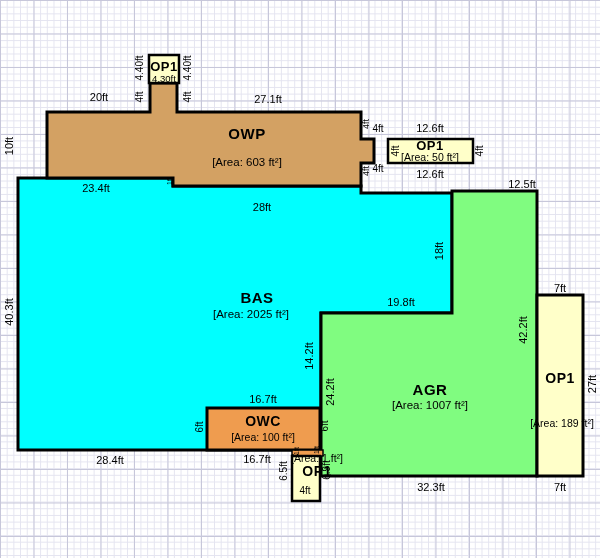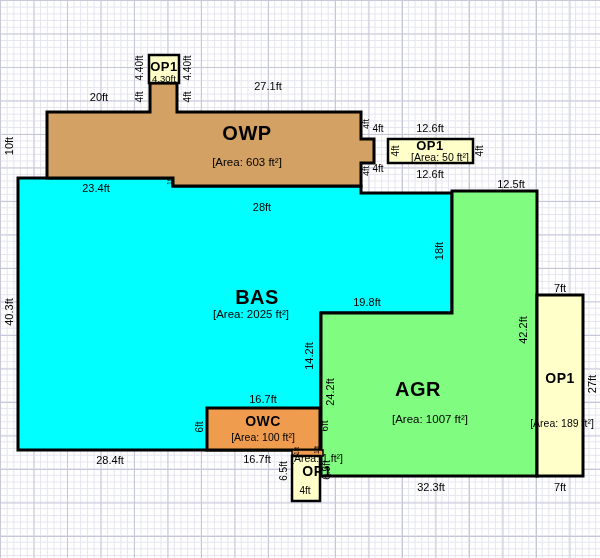--- a/index.html
+++ b/index.html
@@ -13,21 +13,21 @@
       linear-gradient(#e4e4f0 1px, transparent 1px),
       linear-gradient(90deg,#e4e4f0 1px, transparent 1px);
     background-size:33.5px 33.5px,33.5px 33.5px,6.7px 6.7px,6.7px 6.7px;
   }
   svg{position:absolute;left:0;top:0;}
   .lbl{position:absolute;transform:translate(-50%,-50%);white-space:nowrap;
        font-size:11px;line-height:1;}
   .lbl.v{transform:translate(-50%,-50%) rotate(-90deg);}
   .s10{font-size:10px;} .s9{font-size:9px;} .s7{font-size:7px;}
   .rtitle{position:absolute;transform:translate(-50%,-50%);font-weight:bold;
-          font-size:20px;white-space:nowrap;letter-spacing:.5px;}
+          font-size:15px;white-space:nowrap;letter-spacing:.5px;}
   .rtitle.small{font-size:13px;}
   .rarea{position:absolute;transform:translate(-50%,-50%);font-size:11.5px;white-space:nowrap;}
   .rarea.small{font-size:10.5px;}
 </style>
 </head>
 <body>
 
 <div id="canvas">
 
   <svg width="600" height="558" viewBox="0 0 600 558">
@@ -50,48 +50,48 @@
 
     <rect x="292" y="456" width="28" height="45" stroke="#000" stroke-width="2.5" fill="#FFFFC9"></rect>
   </svg>
 
   <div class="rtitle" style="left:247px;top:133px">OWP</div>
   <div class="rarea" style="left:247px;top:162px">[Area: 603 ft²]</div>
 
   <div class="rtitle" style="left:257px;top:297px">BAS</div>
   <div class="rarea" style="left:251px;top:314px">[Area: 2025 ft²]</div>
 
-  <div class="rtitle" style="left:418px;top:389px">AGR</div>
-  <div class="rarea" style="left:430px;top:419px">[Area: 1007 ft²]</div>
+  <div class="rtitle" style="left:430px;top:389px">AGR</div>
+  <div class="rarea" style="left:430px;top:405px">[Area: 1007 ft²]</div>
 
   <div class="rtitle" style="left:263px;top:421px;font-size:14px">OWC</div>
   <div class="rarea small" style="left:263px;top:437px">[Area: 100 ft²]</div>
 
   <div class="rtitle small" style="left:164px;top:66px">OP1</div>
   <div class="rarea" style="left:164px;top:78px;font-size:9.5px">4.30ft</div>
 
   <div class="rtitle small" style="left:430px;top:145px">OP1</div>
-  <div class="rarea small" style="left:440px;top:157px">[Area: 50 ft²]</div>
+  <div class="rarea small" style="left:430px;top:157px">[Area: 50 ft²]</div>
 
   <div class="rtitle" style="left:560px;top:378px;font-size:14px">OP1</div>
   <div class="rarea small" style="left:562px;top:423px">[Area: 189 ft²]</div>
 
   <div class="rarea small" style="left:317px;top:458px">[Area: 1 ft²]</div>
   <div class="rtitle" style="left:317px;top:471px;font-size:14px">OP1</div>
 
   <div class="lbl" style="left:99px;top:97px">20ft</div>
-  <div class="lbl" style="left:268px;top:86px">27.1ft</div>
+  <div class="lbl" style="left:268px;top:99px">27.1ft</div>
   <div class="lbl s10" style="left:378px;top:129px">4ft</div>
   <div class="lbl s10" style="left:378px;top:169px">4ft</div>
   <div class="lbl" style="left:430px;top:128px">12.6ft</div>
   <div class="lbl" style="left:430px;top:174px">12.6ft</div>
-  <div class="lbl" style="left:511px;top:184px">12.5ft</div>
+  <div class="lbl" style="left:522px;top:184px">12.5ft</div>
   <div class="lbl" style="left:96px;top:188px">23.4ft</div>
   <div class="lbl" style="left:262px;top:207px">28ft</div>
-  <div class="lbl" style="left:367px;top:302px">19.8ft</div>
+  <div class="lbl" style="left:401px;top:302px">19.8ft</div>
   <div class="lbl" style="left:560px;top:288px">7ft</div>
   <div class="lbl" style="left:560px;top:487px">7ft</div>
   <div class="lbl" style="left:431px;top:487px">32.3ft</div>
   <div class="lbl" style="left:263px;top:399px">16.7ft</div>
   <div class="lbl" style="left:257px;top:459px">16.7ft</div>
   <div class="lbl" style="left:110px;top:460px">28.4ft</div>
   <div class="lbl s10" style="left:305px;top:491px">4ft</div>
 
   <div class="lbl v" style="left:9px;top:146px">10ft</div>
   <div class="lbl v" style="left:9px;top:312px">40.3ft</div>

